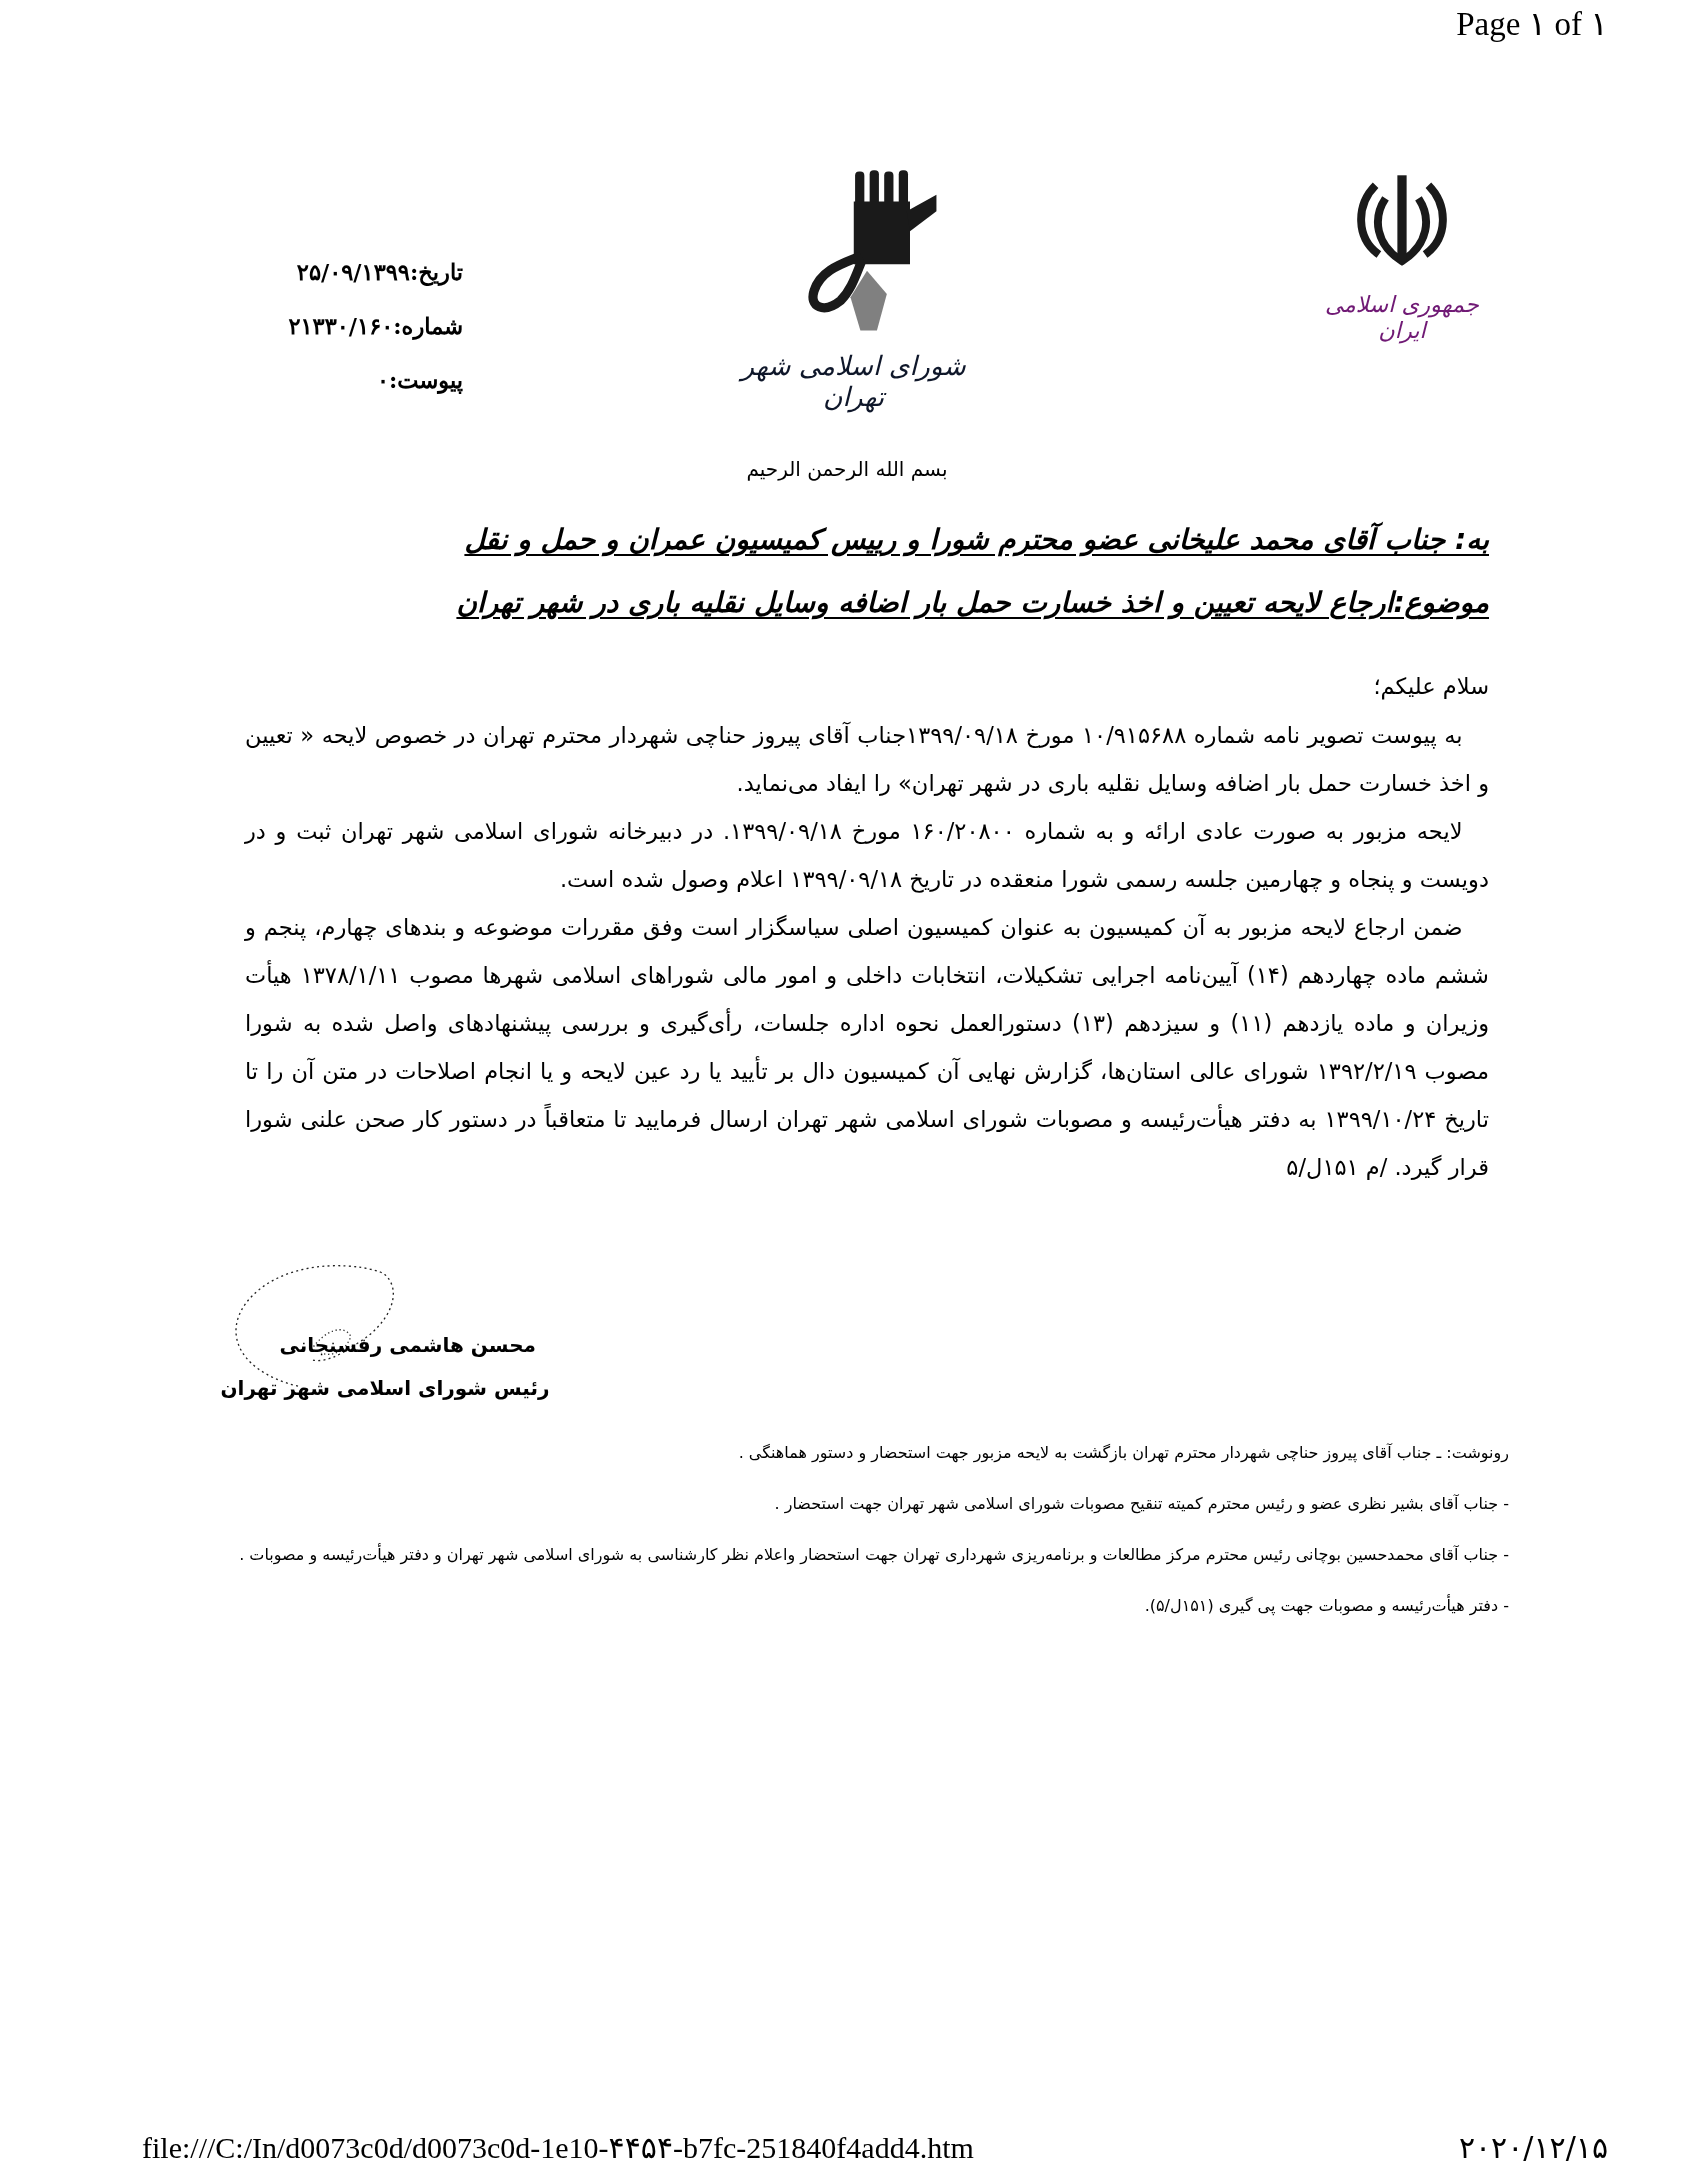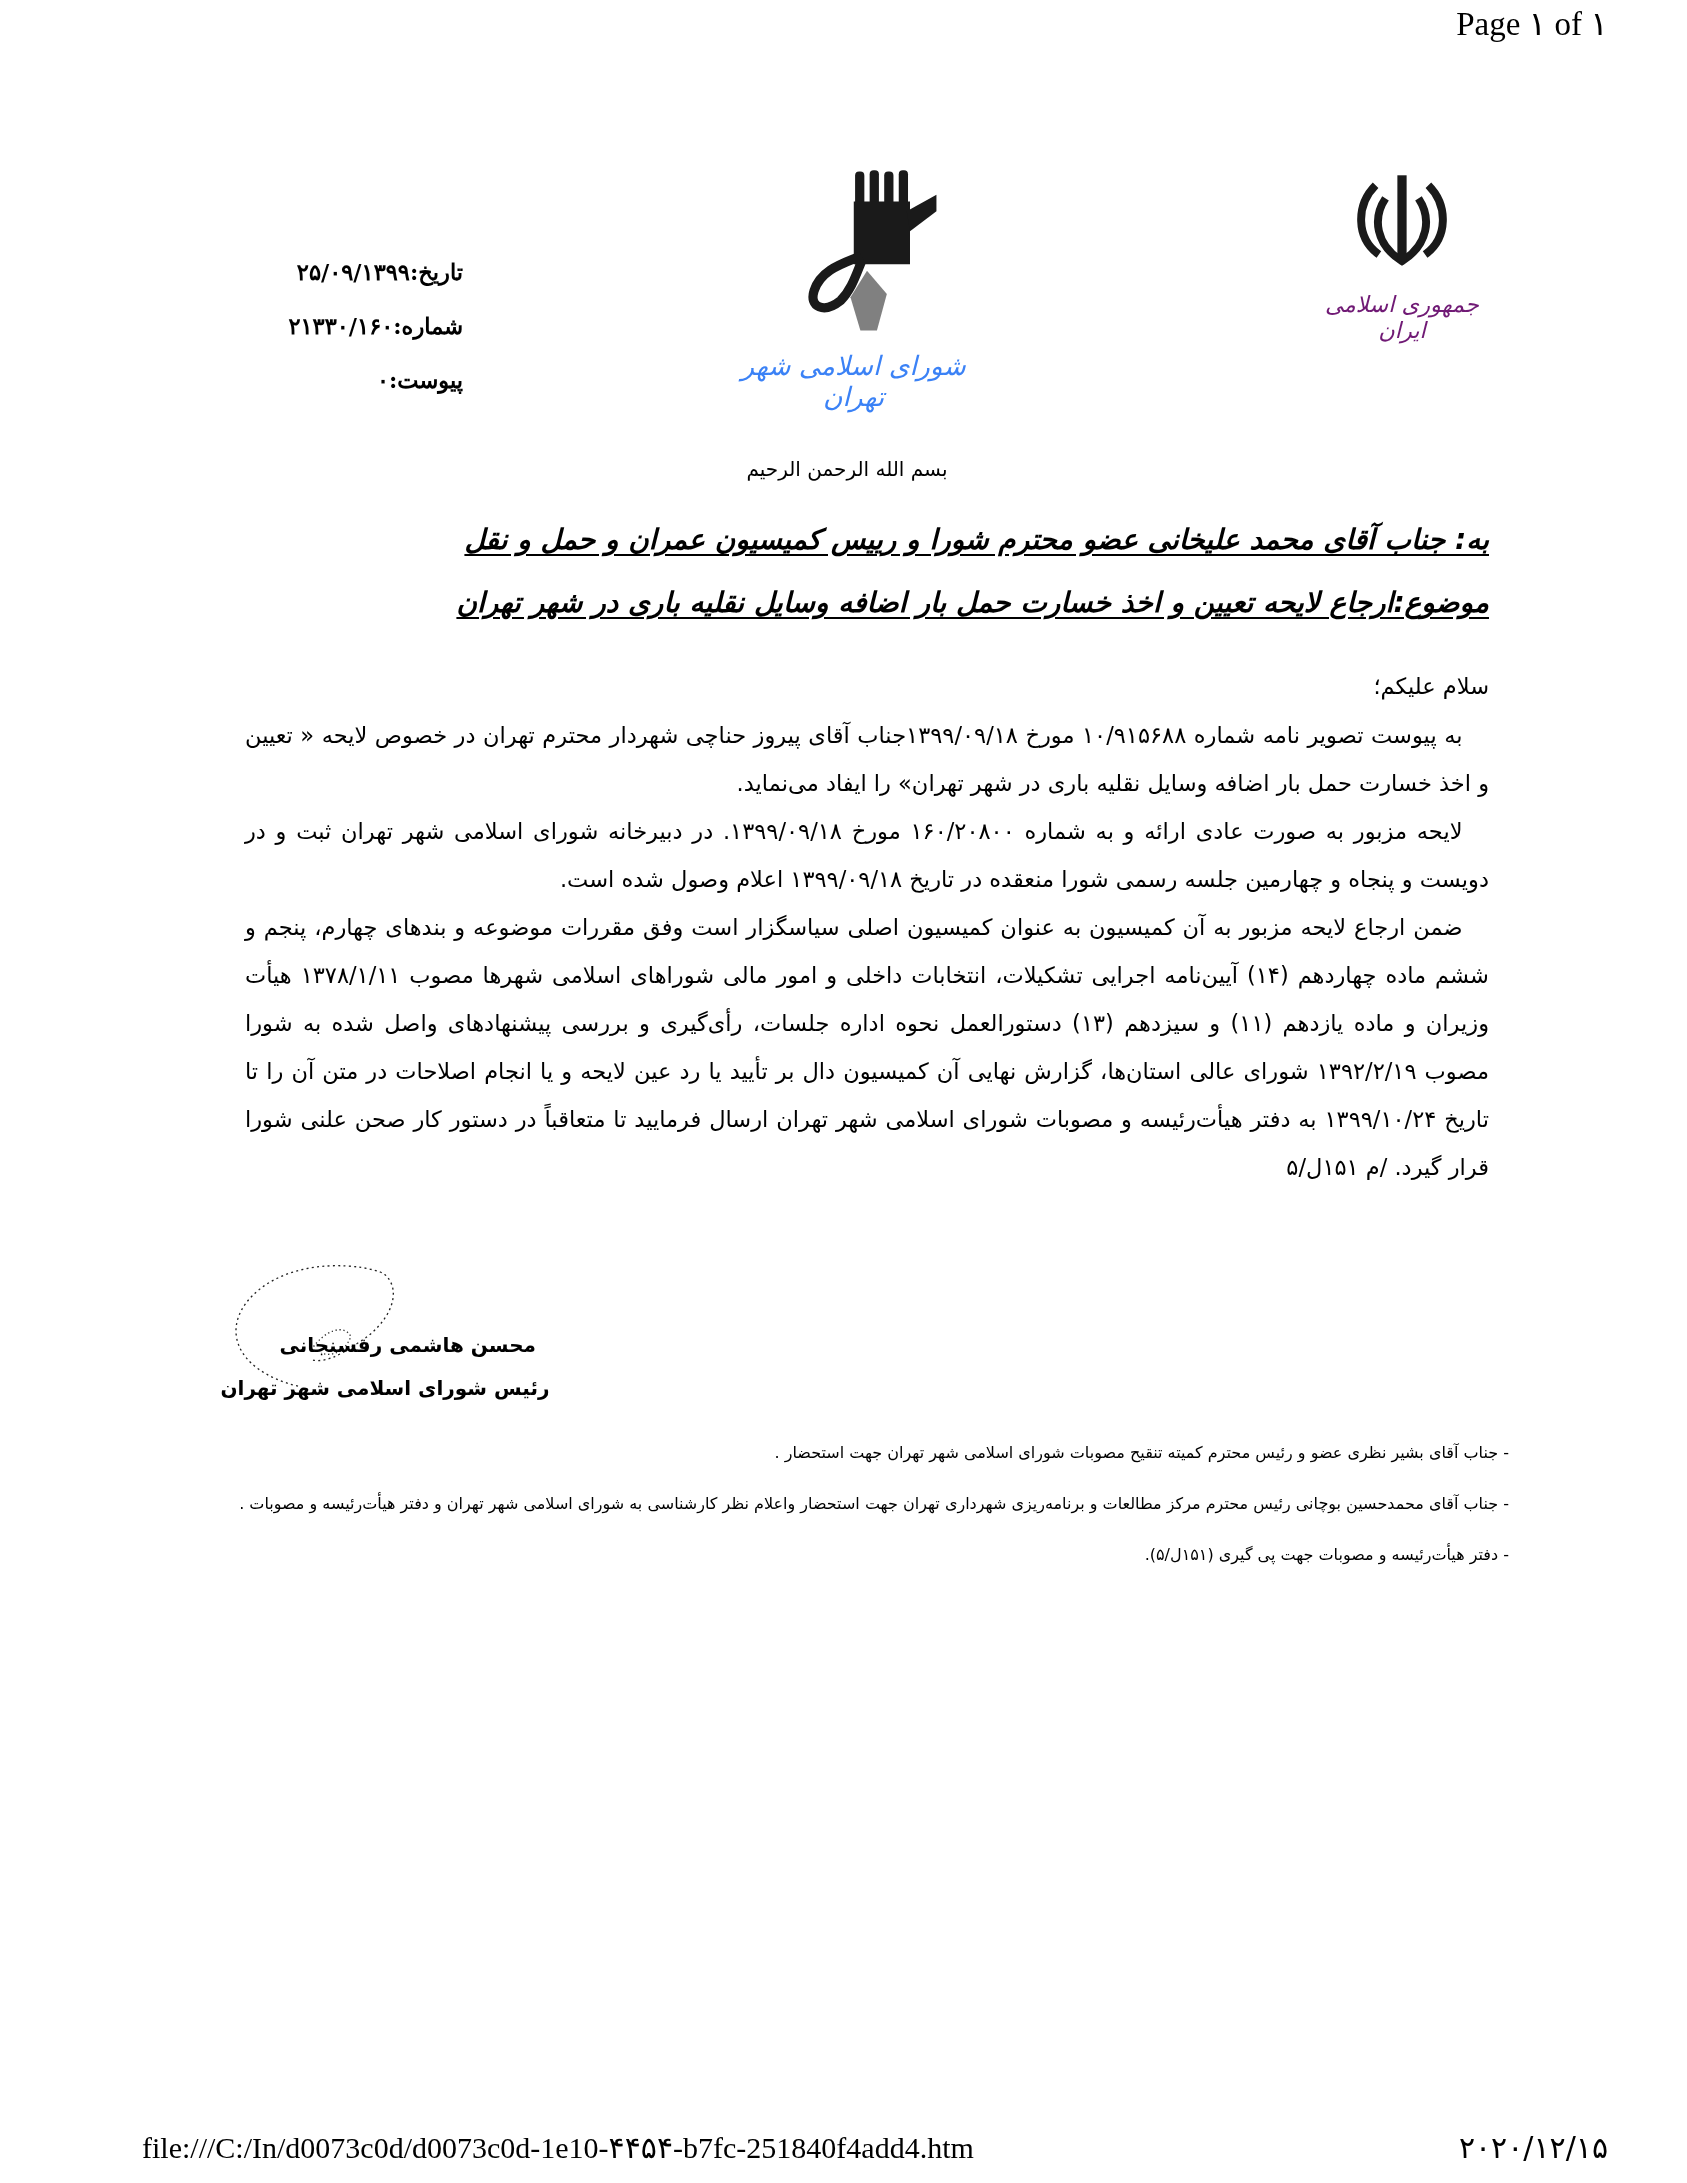--- a/index.html
+++ b/index.html
@@ -9,21 +9,21 @@
   }
   .abs { position: absolute; }
   .rtl { direction: rtl; unicode-bidi: embed; }
 
   #page-counter { top: 4px; right: 79px; font-family: "Liberation Serif", serif; font-size: 33px; }
 
   
   #meta { top: 245px; left: 291px; width: 172px; font-size: 22.5px; font-weight: bold; text-align: right; line-height: 54px; }
   #council-logo { top: 165px; left: 741px; width: 225px; height: 238px; }
   #council-logo .emblem { position: absolute; left: 53px; top: 0; width: 146px; height: 172px; }
-  #council-logo .caption { position: absolute; left: 0; top: 185px; width: 225px; text-align: center; font-size: 26.5px; font-style: italic; color: #3b82f6; }
+  #council-logo .caption { position: absolute; left: 0; top: 185px; width: 225px; text-align: center; font-size: 26.5px; font-style: italic; color: #0f172a; }
   #gov-logo { top: 172px; left: 1303px; width: 198px; height: 165px; }
   #gov-logo .emblem { position: absolute; left: 46px; top: 0; width: 106px; height: 99px; }
   #gov-logo .caption { position: absolute; left: 0; top: 119px; width: 198px; text-align: center; font-size: 22.5px; font-style: italic; color: #701a75; }
 
   #basmala { top: 457px; left: 662px; width: 370px; text-align: center; font-size: 20px; font-family: "DejaVu Sans", sans-serif; }
   .heading { right: 198px; font-size: 28px; font-weight: bold; font-style: italic; text-decoration: underline; text-underline-offset: 5.3px; font-family: "DejaVu Sans", sans-serif; }
   #addressee { top: 523px; }
   #subject { top: 586px; }
 
   #body { top: 662px; left: 245px; width: 1244px; font-family: "DejaVu Sans", sans-serif; font-size: 22.5px; line-height: 48px; text-align: justify; text-align-last: right; }
@@ -101,20 +101,21 @@
 <div id="signature" class="abs">
   <svg width="344" height="172" viewBox="0 0 520 260">
     <path d="M130 215 C30 190 10 120 70 70 C130 20 230 30 260 45 C290 70 270 120 220 150 C190 170 170 180 150 175" fill="none" stroke="#222" stroke-width="2" stroke-dasharray="3 5"></path>
     <path d="M150 160 C170 130 200 120 210 140 C200 165 180 170 165 165" fill="none" stroke="#333" stroke-width="2" stroke-dasharray="2 4"></path>
   </svg>
   <div id="sig-name" class="rtl">محسن هاشمی رفسنجانی</div>
   <div id="sig-title" class="rtl">رئیس شورای اسلامی شهر تهران</div>
 </div>
 
 <div id="cc" class="abs rtl">
+  <div class="item">رونوشت: ـ جناب آقای پیروز حناچی شهردار محترم تهران بازگشت به لایحه مزبور جهت استحضار و دستور هماهنگی .</div>
   <div class="item">- جناب آقای بشیر نظری عضو و رئیس محترم کمیته تنقیح مصوبات شورای اسلامی شهر تهران جهت استحضار .</div>
   <div class="item">- جناب آقای محمدحسین بوچانی رئیس محترم مرکز مطالعات و برنامه‌ریزی شهرداری تهران جهت استحضار واعلام نظر کارشناسی به شورای اسلامی شهر تهران و دفتر هیأت‌رئیسه و مصوبات .</div>
   <div class="item">- دفتر هیأت‌رئیسه و مصوبات جهت پی گیری (۱۵۱ل/۵).</div>
 </div>
 
 <div id="footer-url" class="abs">file:///C:/In/d0073c0d/d0073c0d-1e10-۴۴۵۴-b7fc-251840f4add4.htm</div>
 <div id="footer-date" class="abs">۲۰۲۰/۱۲/۱۵</div>
 
 
 </body></html>

